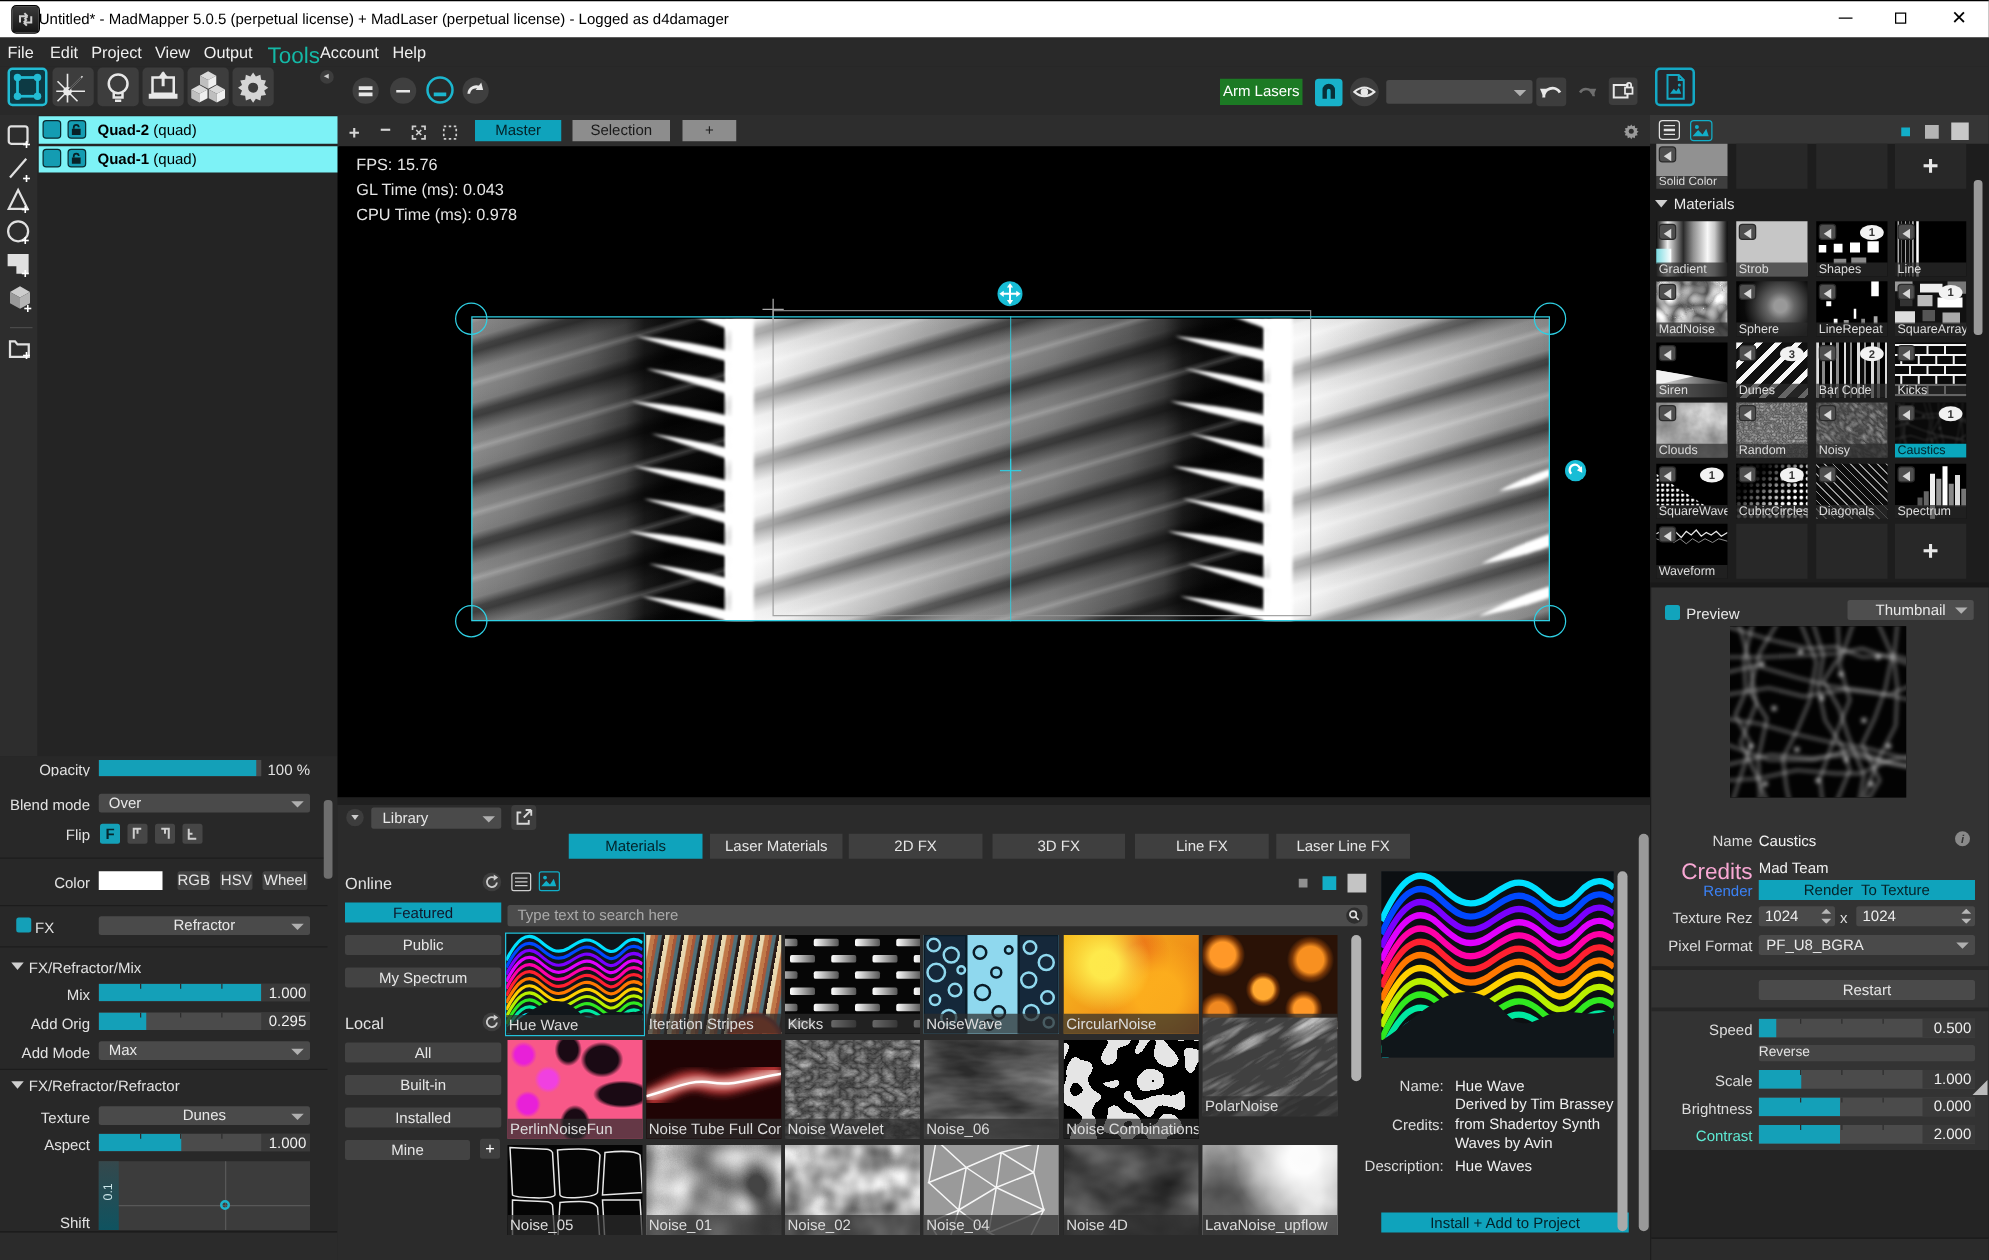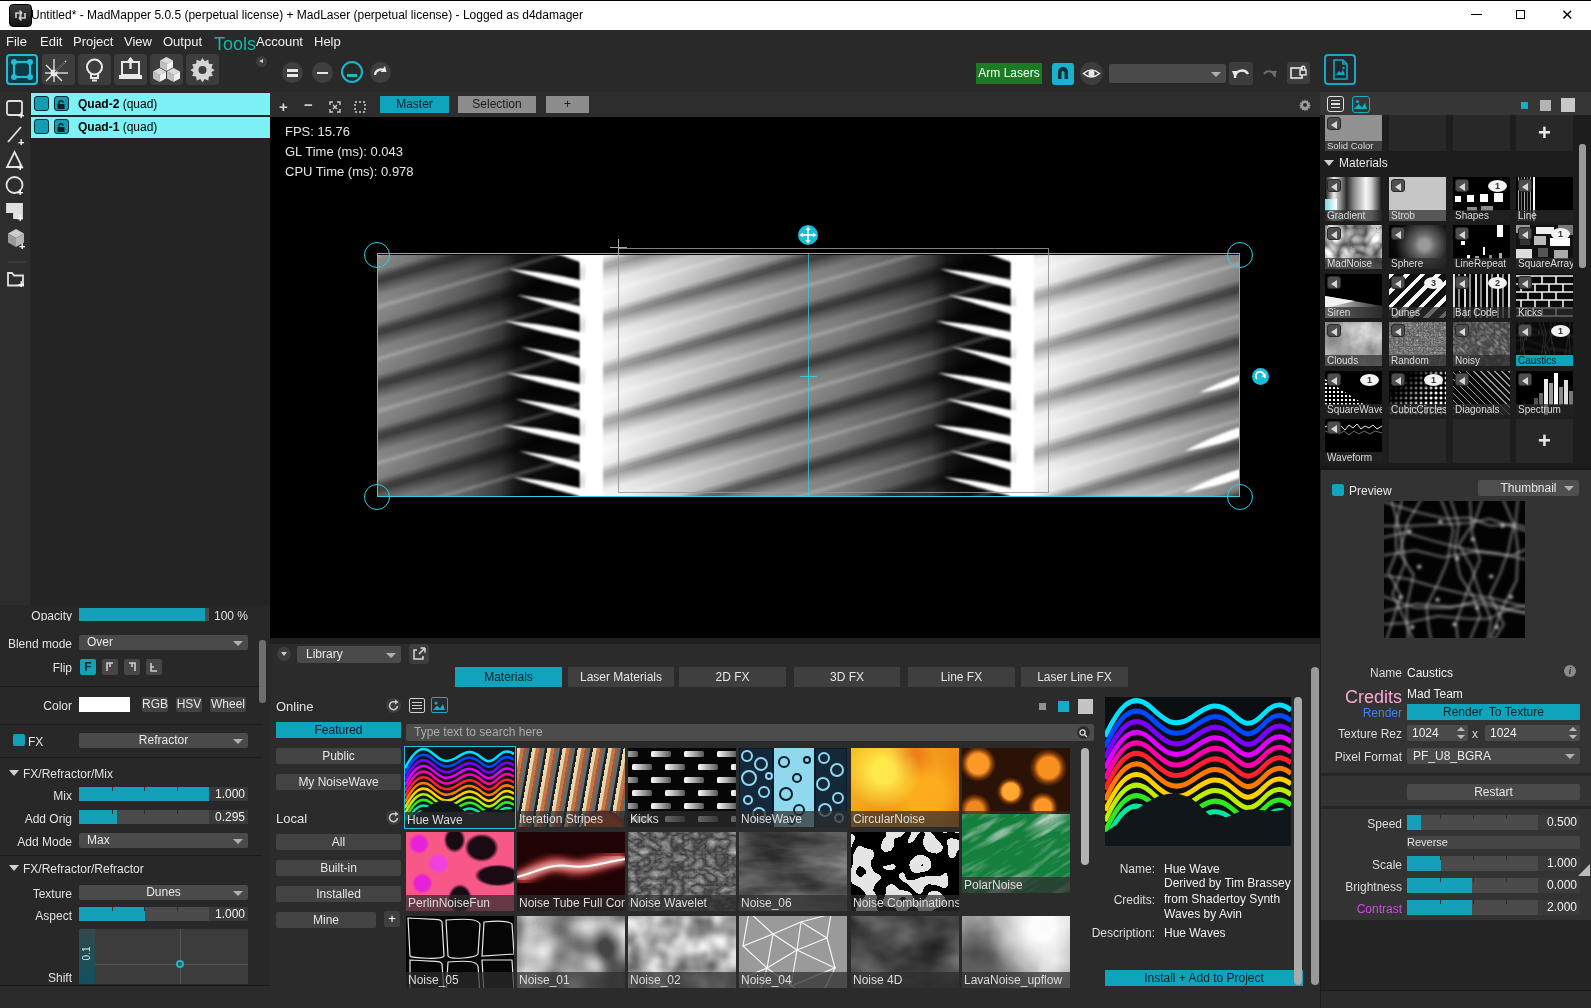--- a/index.html
+++ b/index.html
@@ -509,21 +509,21 @@
   </div>
 <div class="a" style="left:431px;top:697px;width:17px;height:16px;border:1.5px solid #12aec8;border-radius:2px"><svg width="14" height="13">
       <circle cx="4" cy="4" r="1.5" fill="#12aec8"></circle>
       <path d="M1 11 L5 6.5 L8 9.5 L11 5 L13 11 Z" fill="#12aec8"></path>
     </svg></div>
 <div class="a" style="left:1039px;top:703px;width:7px;height:7px;background:#909090"></div>
 <div class="a" style="left:1058px;top:701px;width:11px;height:11px;background:#12aec8"></div>
 <div class="a" style="left:1078px;top:699px;width:15px;height:15px;background:#c4c4c4"></div>
 <div class="a" style="left:276px;top:722px;width:125px;height:16px;background:#0fa3bc;color:#0f172a;font-size:12px;text-align:center;line-height:16px">Featured</div>
 <div class="a btn" style="left:276px;top:748px;width:125px;height:16px;line-height:16px">Public</div>
-<div class="a btn" style="left:276px;top:774px;width:125px;height:16px;line-height:16px">My NoiseWave</div>
+<div class="a btn" style="left:276px;top:774px;width:125px;height:16px;line-height:16px">My Spectrum</div>
 <div class="a lbl" style="left:276px;top:811px;font-size:13px">Local</div>
 <div class="a" style="left:386px;top:810px;width:15px;height:15px;background:#3d3d3d;border-radius:50%"><svg width="15" height="15">
       <path d="M11.5 8 A 4 4 0 1 1 9.5 4.2" fill="none" stroke="#ccc" stroke-width="1.5"></path>
       <path d="M9 1.5 L12.5 4 L9 6.5 Z" fill="#ccc"></path>
     </svg></div>
 <div class="a btn" style="left:276px;top:834px;width:125px;height:16px;line-height:16px">All</div>
 <div class="a btn" style="left:276px;top:860px;width:125px;height:16px;line-height:16px">Built-in</div>
 <div class="a btn" style="left:276px;top:886px;width:125px;height:16px;line-height:16px">Installed</div>
 <div class="a btn" style="left:276px;top:912px;width:100px;height:16px;line-height:16px">Mine</div>
 <div class="a" style="left:384px;top:911px;width:16px;height:16px;background:#3f3f3f;border-radius:2px;color:#fff;font-size:13px;text-align:center;line-height:16px">+</div>
@@ -659,21 +659,21 @@
     </svg>
 <div class="cell-lbl" style="height:16px;font-size:12px;line-height:16px">Noise Wavelet</div></div>
 <div class="a" style="left:739px;top:832px;width:108px;height:79px;overflow:hidden"><svg width="108" height="79">
       <rect width="108" height="79" filter="url(#fsmoke)"></rect>
     </svg>
 <div class="cell-lbl" style="height:16px;font-size:12px;line-height:16px">Noise_06</div></div>
 <div class="a" style="left:851px;top:832px;width:108px;height:79px;background:#000;overflow:hidden"><svg width="108" height="79">
       <rect width="108" height="79" filter="url(#fblob)"></rect>
     </svg>
 <div class="cell-lbl" style="height:16px;font-size:12px;line-height:16px">Noise Combinations</div></div>
-<div class="a" style="left:962px;top:814px;width:108px;height:79px;background:#15803d;overflow:hidden"><svg width="108" height="79">
+<div class="a" style="left:962px;top:814px;width:108px;height:79px;background:#404040;overflow:hidden"><svg width="108" height="79">
       <g transform="rotate(-30 54 40)">
         <rect x="-40" y="-40" width="200" height="160" filter="url(#fpolar)"></rect>
       </g>
     </svg>
 <div class="cell-lbl" style="height:16px;font-size:12px;line-height:16px">PolarNoise</div></div>
 <div class="a" style="left:406px;top:916px;width:108px;height:72px;background:#050505;overflow:hidden">
 <svg width="108" height="79">
       <g fill="none" stroke="#e8e8e8" stroke-width="1.2">
 <path d="M2 2 C 30 4, 34 2, 36 6 L 38 40 C 36 44, 6 42, 4 40 Z"></path>
         <path d="M40 4 C 66 2, 72 4, 74 8 L 72 38 C 70 42, 44 44, 42 40 Z"></path>
@@ -1028,21 +1028,21 @@
     <div class="val" style="width:42px;line-height:15px;padding-right:3px">1.000</div>
   </div>
 <div class="a" style="left:1330px;top:880px;width:72px;color:#dcdcdc;font-size:12px;text-align:right">Brightness</div>
 <div class="a track" style="left:1407px;top:878px;width:173px;height:15px">
     <div class="fill" style="width:65px"></div>
     <div class="tick" style="left:33px"></div>
     <div class="tick" style="left:66px"></div>
     <div class="tick" style="left:99px"></div>
     <div class="val" style="width:42px;line-height:15px;padding-right:3px">0.000</div>
   </div>
-<div class="a" style="left:1330px;top:902px;width:72px;color:#d946ef;font-size:12px;text-align:right">Contrast</div>
+<div class="a" style="left:1330px;top:902px;width:72px;color:#5eead4;font-size:12px;text-align:right">Contrast</div>
 <div class="a track" style="left:1407px;top:900px;width:173px;height:15px">
     <div class="fill" style="width:65px"></div>
     <div class="tick" style="left:33px"></div>
     <div class="tick" style="left:66px"></div>
     <div class="tick" style="left:99px"></div>
     <div class="val" style="width:42px;line-height:15px;padding-right:3px">2.000</div>
   </div>
 <div class="a" style="left:1321px;top:920px;width:270px;height:70px;background:#242424"></div>
 <div class="a" style="left:1321px;top:990px;width:270px;height:18px;background:#2b2b2b;border-top:1px solid #191919"></div>
 <div class="a" style="left:1578px;top:864px;width:0;height:0;border-left:12px solid transparent;border-bottom:12px solid #bbb"></div>

